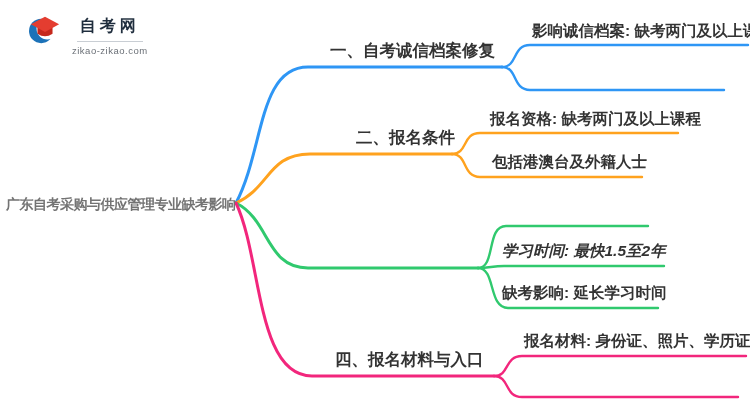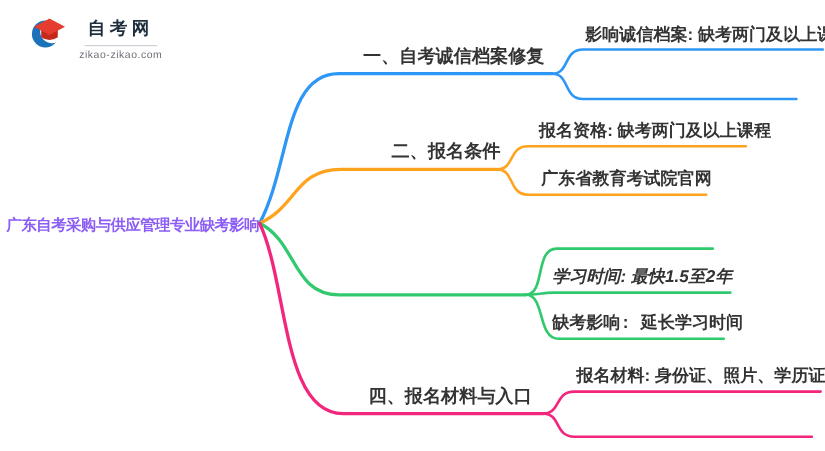--- a/index.html
+++ b/index.html
@@ -2,21 +2,21 @@
 <html><head>
 <meta charset="utf-8">
 <style>
   html,body{margin:0;padding:0;background:#ffffff;}
   #canvas{
     position:relative;width:750px;height:410px;overflow:hidden;
     background:#ffffff;font-family:"Liberation Sans","DejaVu Sans",sans-serif;
   }
   #wires{position:absolute;left:0;top:0;width:750px;height:410px;}
   .lbl{position:absolute;white-space:nowrap;color:#333;font-weight:600;}
-  .root-lbl{font-size:14px;font-weight:700;color:#8b5cf6;letter-spacing:-0.5px;}
+  .root-lbl{font-size:14px;font-weight:700;color:#737373;letter-spacing:-0.5px;}
   .branch-lbl{font-size:16.5px;}
   .leaf-lbl{font-size:15.5px;}
   
   #logo{position:absolute;left:28px;top:14px;display:flex;align-items:flex-start;}
   #logo-text{margin-left:10px;display:flex;flex-direction:column;align-items:center;}
   #logo-title{font-size:16px;font-weight:700;color:#1f2d3d;letter-spacing:4px;padding:2px 0 4px 0;}
   #logo-divider{width:66px;height:1px;background:#c9ced4;}
   #logo-domain{font-size:9.5px;color:#6b7077;padding-top:3px;letter-spacing:0.5px;}
 </style>
 </head>
@@ -58,21 +58,21 @@
     </div>
   </div>
 
   <div class="lbl root-lbl" style="left:6px;top:196px;">广东自考采购与供应管理专业缺考影响</div>
 
   <div class="lbl branch-lbl" style="left:330px;top:40px;">一、自考诚信档案修复</div>
   <div class="lbl leaf-lbl" style="left:532px;top:21px;">影响诚信档案: 缺考两门及以上课程</div>
 
   <div class="lbl branch-lbl" style="left:332px;top:127px;margin-left:24px;">二、报名条件</div>
   <div class="lbl leaf-lbl" style="left:490px;top:109px;">报名资格: 缺考两门及以上课程</div>
-  <div class="lbl leaf-lbl" style="left:492px;top:152px;">广东省教育考试院官网</div>
+  <div class="lbl leaf-lbl" style="left:492px;top:152px;">包括港澳台及外籍人士</div>
 
   <div class="lbl leaf-lbl" style="left:502px;top:241px;font-style:italic;">学习时间: 最快1.5至2年</div>
-  <div class="lbl leaf-lbl" style="left:502px;top:283px;font-family:Liberation Mono, monospace;">缺考影响: 延长学习时间</div>
+  <div class="lbl leaf-lbl" style="left:502px;top:283px;">缺考影响: 延长学习时间</div>
 
   <div class="lbl branch-lbl" style="left:335px;top:349px;">四、报名材料与入口</div>
   <div class="lbl leaf-lbl" style="left:524px;top:331px;">报名材料: 身份证、照片、学历证明</div>
 
 </div>
 
 </body></html>

